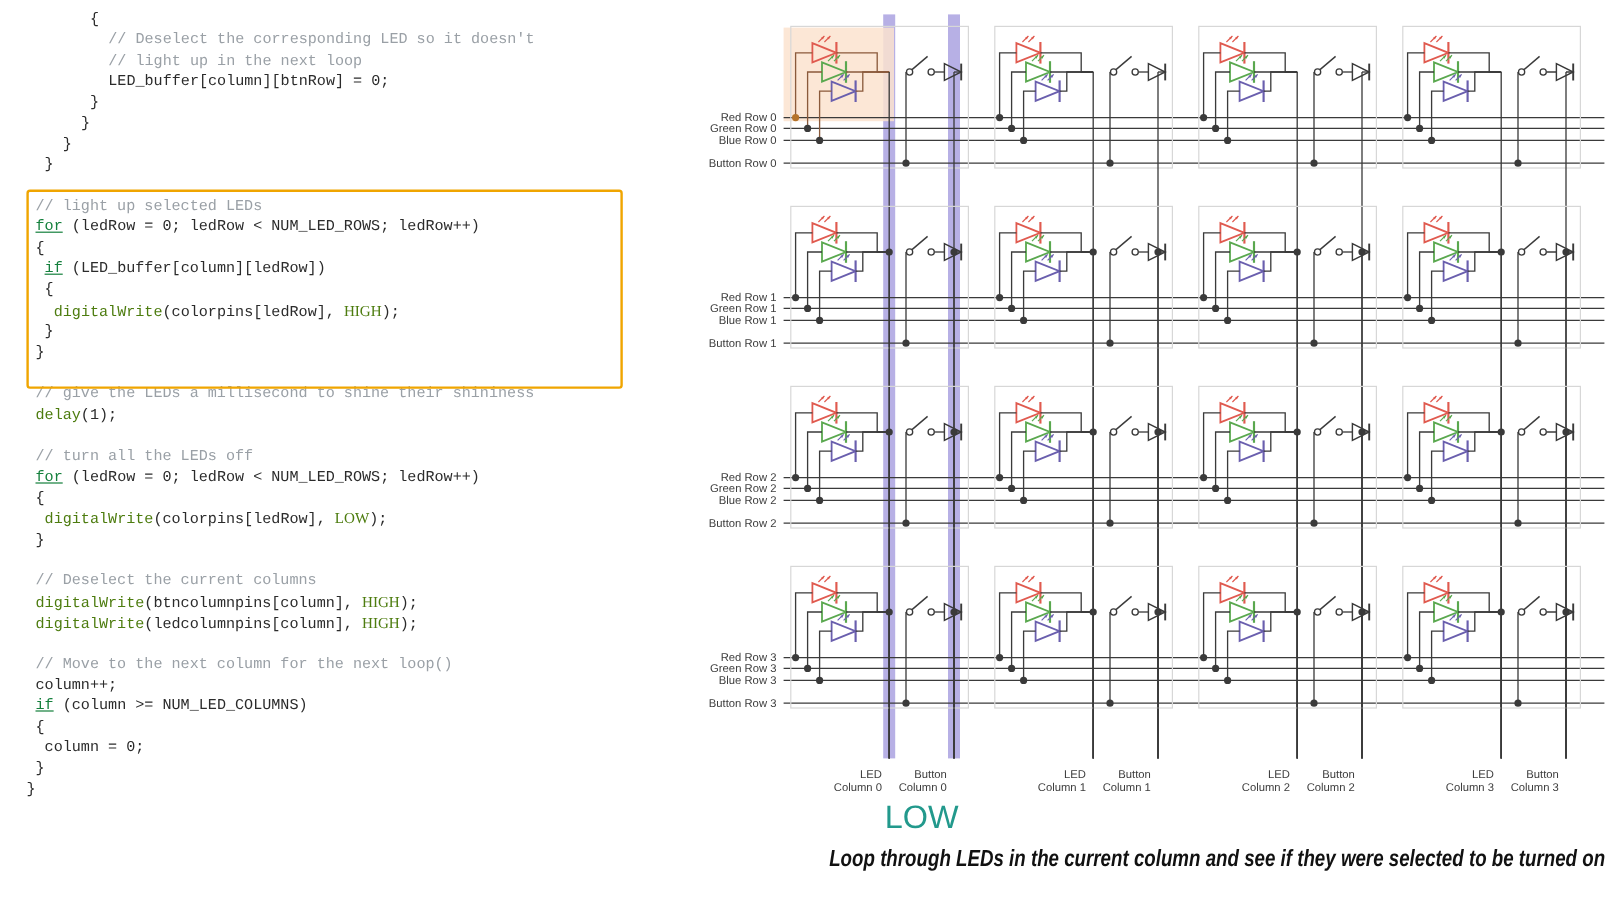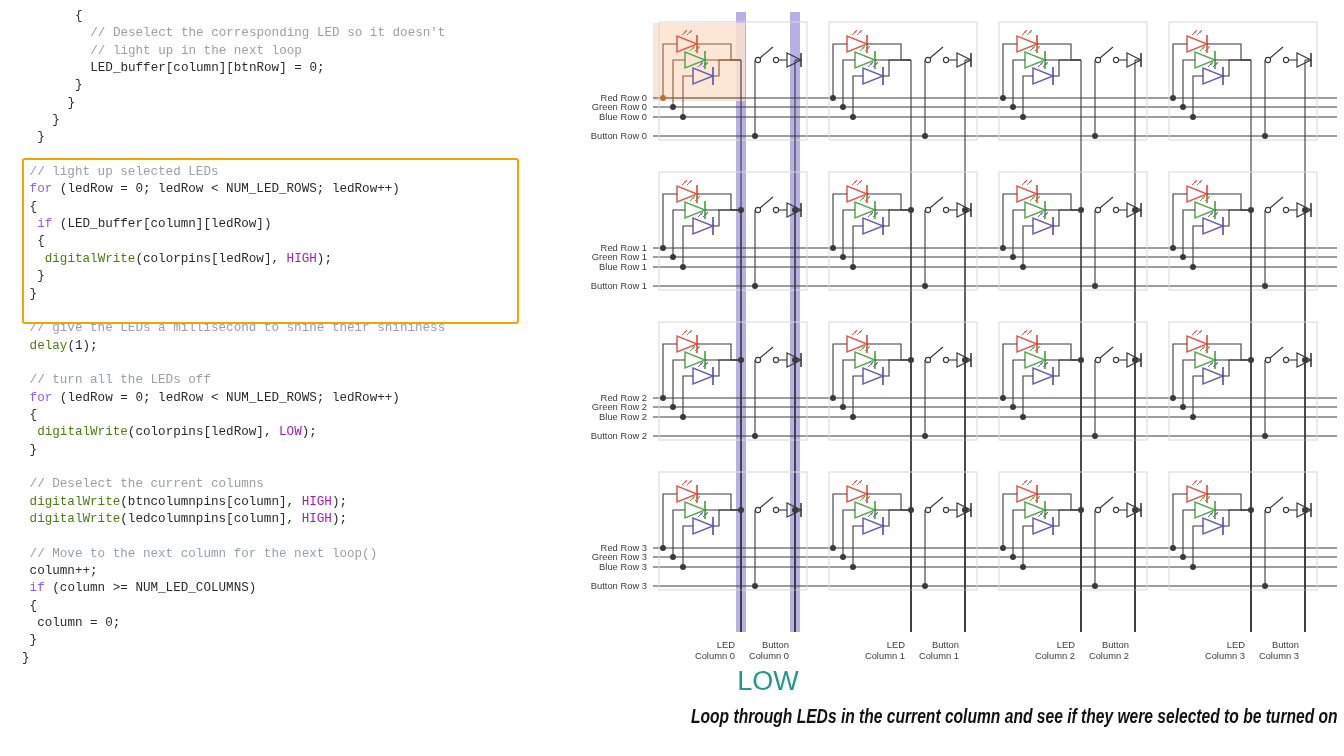--- a/index.html
+++ b/index.html
@@ -21,23 +21,23 @@
   .code-area {
     position: absolute; left: 22px; top: 0px; width: 500px;
     font-family: "Liberation Mono", "DejaVu Sans Mono", monospace;
     font-size: 12.6px;
     line-height: 17.35px;
     color: #2b2b2b;
     white-space: pre;
   }
   .seg-pre  { position: relative; }
   .tok-com  { color: #9aa0a6; }
-  .tok-kw   { color: #8b5cf6; }
+  .tok-kw   { color: #15803d; text-decoration: underline; }
   .tok-fn   { color: #4d7c0f; }
-  .tok-const{ color: #a21caf; }
+  .tok-const{ color: #4d7c0f; font-family: Liberation Serif, serif; }
   .tok-plain{ color: #2b2b2b; }
 
   .hl-box {
     position: absolute;
     left: 22px;
     border: 2px solid #f0a500;
     border-radius: 3px;
     background: transparent;
     pointer-events: none;
   }

